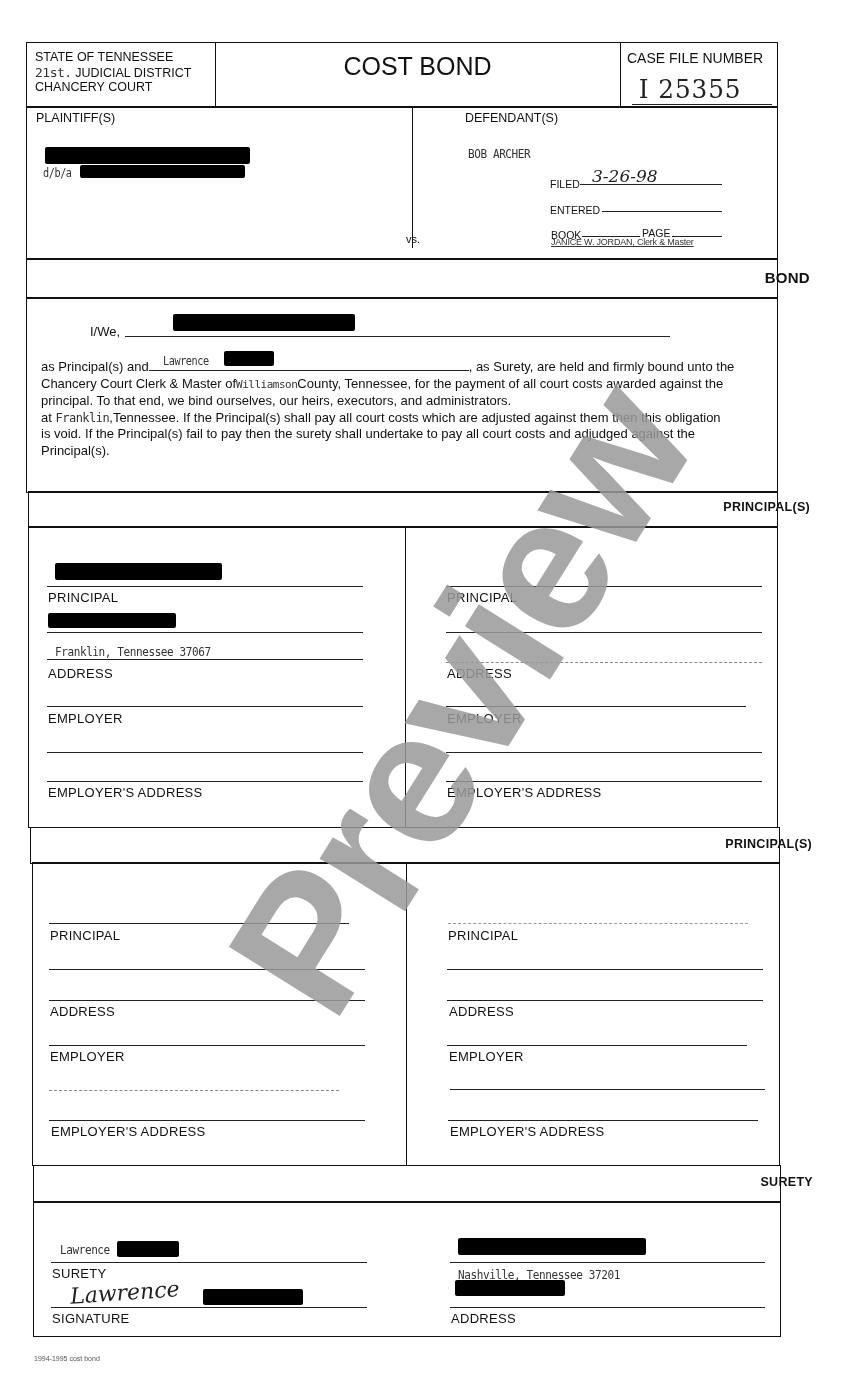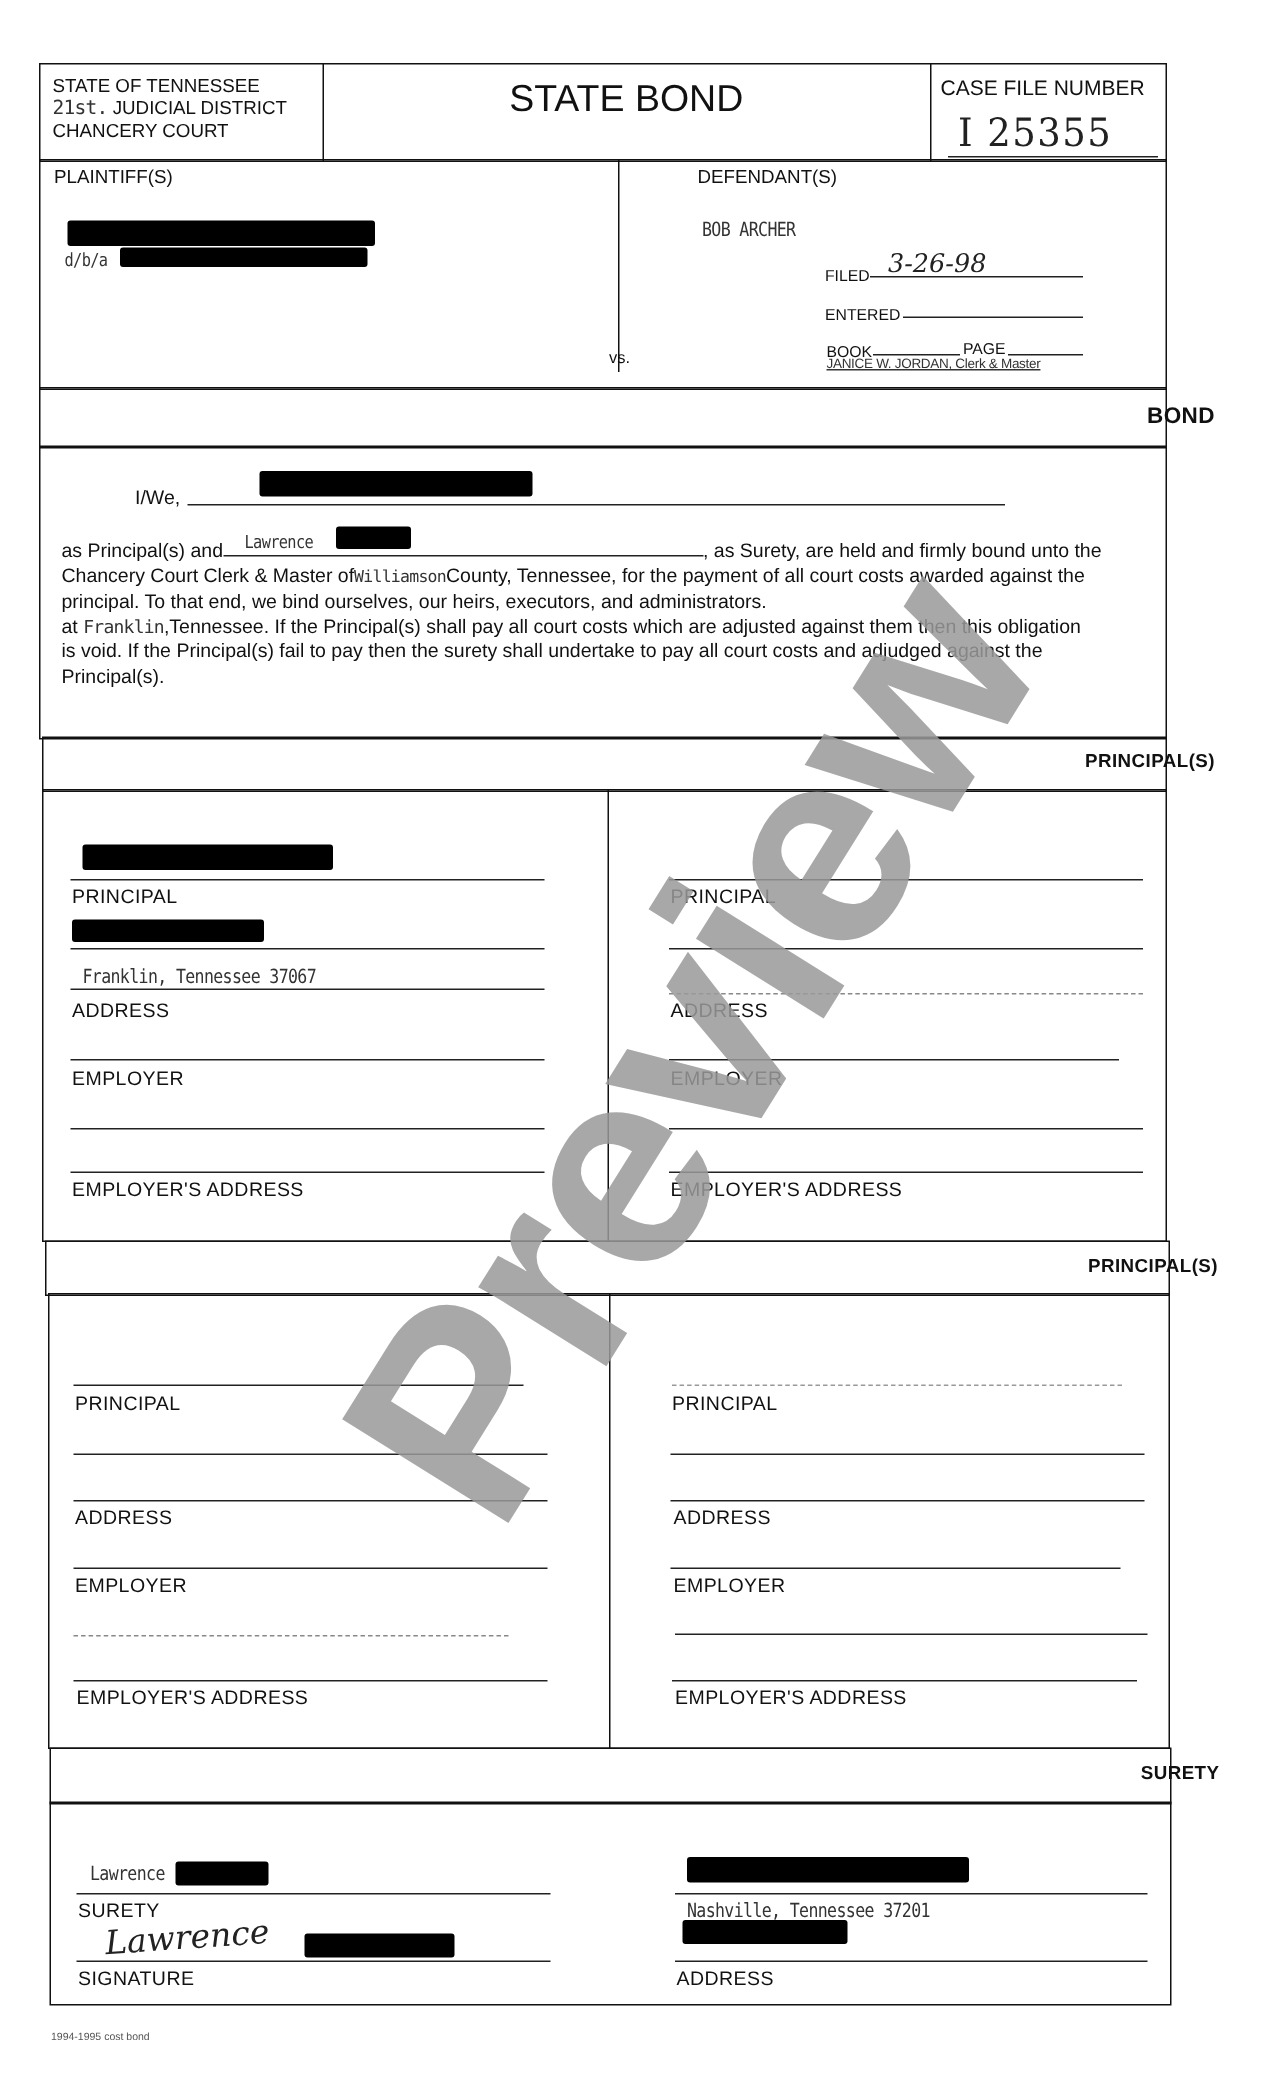--- a/index.html
+++ b/index.html
@@ -27,21 +27,21 @@
 <div class="vline" style="left:215px; top:42px; height:66px;"></div>
 <div class="vline" style="left:620px; top:42px; height:66px;"></div>
 
 <div class="abs bold" style="left:35px; top:50px; font-size:12.5px;">STATE OF TENNESSEE</div>
 <div class="abs" style="left:35px; top:65px; font-size:12.5px;">
   <span class="type" style="position:relative; font-size:13px; transform:none;">21st.</span>
   <span class="bold">JUDICIAL DISTRICT</span>
 </div>
 <div class="abs bold" style="left:35px; top:80px; font-size:12.5px;">CHANCERY COURT</div>
 
-<div class="abs bold" style="left:215px; top:52px; width:405px; text-align:center; font-size:25px;">STATE BOND</div>
+<div class="abs bold" style="left:215px; top:52px; width:405px; text-align:center; font-size:25px;">COST BOND</div>
 
 <div class="abs bold" style="left:627px; top:50px; font-size:14px;">CASE FILE NUMBER</div>
 <div class="hand" style="left:636px; top:74px; font-size:26px; font-style:normal; letter-spacing:1px; transform:scaleX(0.95);">I 25355</div>
 <div class="hline" style="left:632px; top:104px; width:140px; border-top-width:1px;"></div>
 
 <div class="box" style="left:26px; top:106px; width:752px; height:154px;"></div>
 <div class="vline" style="left:412px; top:106px; height:142px;"></div>
 
 <div class="abs bold" style="left:36px; top:111px; font-size:12.5px;">PLAINTIFF(S)</div>
 <div class="redact" style="left:45px; top:147px; width:205px; height:17px;"></div>

